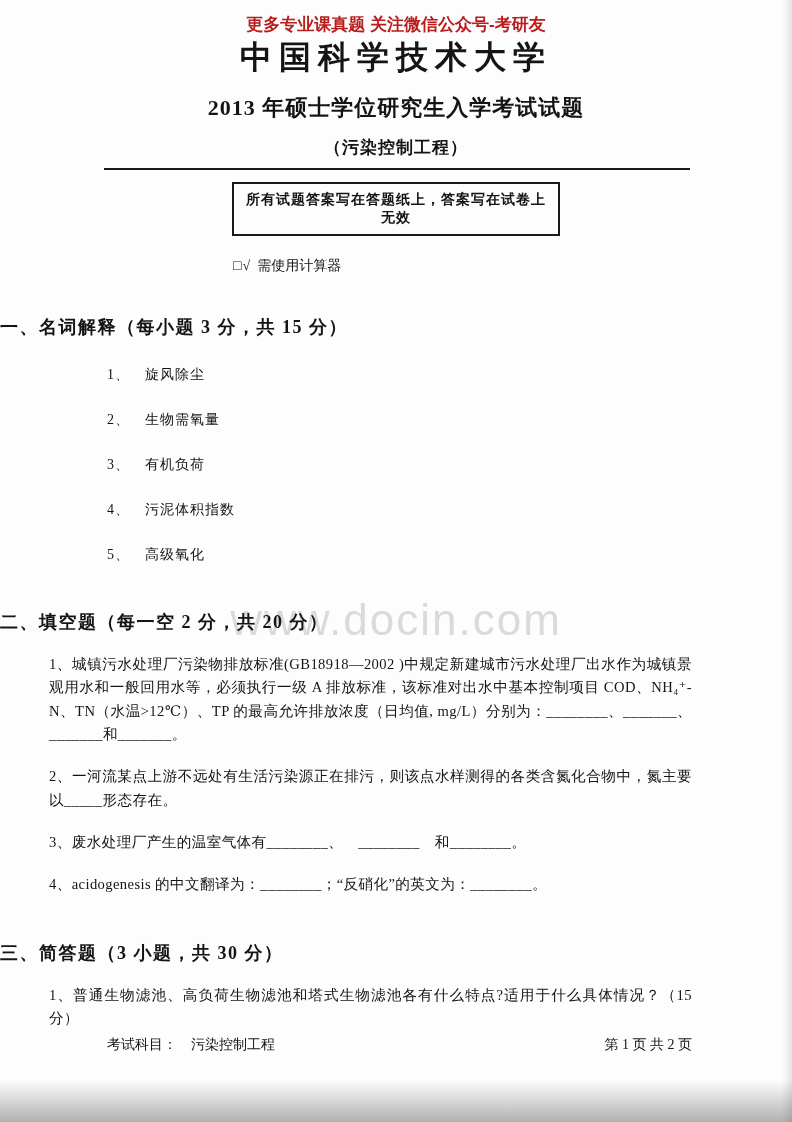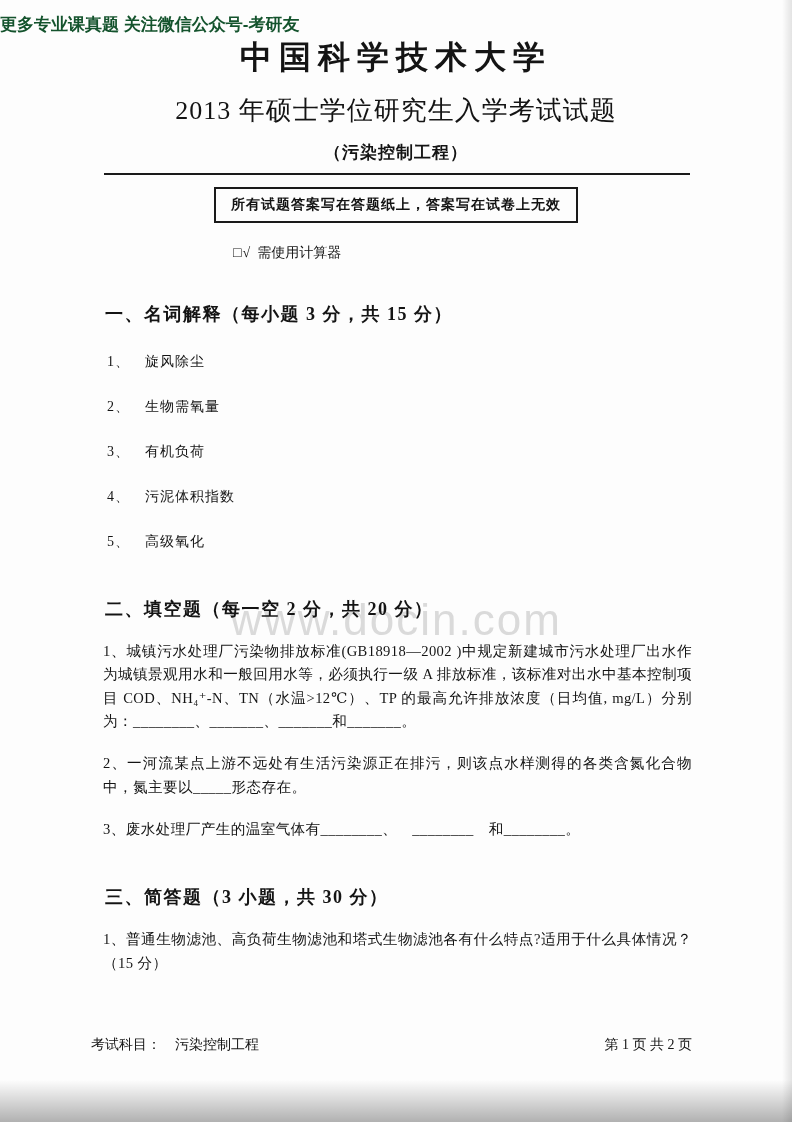--- a/index.html
+++ b/index.html
@@ -11,83 +11,82 @@
   .sheet {
     position:relative;
     width:792px; height:1122px;
     margin:0 auto;
     background:#fdfdfd;
     overflow:hidden;
   }
   .content { position:relative; z-index:1; }
   .promo {
     padding-top:13px;
-    text-align:left;
+    text-align:center;
     font-family:"Liberation Sans","DejaVu Sans",sans-serif;
     font-size:17px; font-weight:bold;
-    color:#14532d;
+    color:#b91c1c;
   }
   .university {
     text-align:center;
     font-size:32px; font-weight:bold;
     letter-spacing:7px;
   }
   .exam-title {
     margin-top:13px;
     text-align:center;
-    font-size:26px; font-weight:normal;
+    font-size:22px; font-weight:bold;
     letter-spacing:1px;
   }
   .subject {
     margin-top:13px;
     text-align:center;
     font-size:17px; font-weight:bold;
     letter-spacing:1px;
   }
   .rule {
     border:none; border-top:2px solid #1a1a1a;
     margin:9px 102px 0 104px;
   }
   .notice-box {
-    width:364px;
+    width:328px;
     margin:12px auto 0;
     border:2px solid #1a1a1a;
     padding:7px 6px;
     text-align:center;
     font-size:14px; font-weight:bold;
     letter-spacing:1px;
   }
   .calc-line {
     margin:21px 0 0 233px;
     font-size:14px;
   }
   .calc-line .chk { margin-right:6px; letter-spacing:1px; }
   .section-heading {
-    margin-left:105px;
     font-size:18px; font-weight:bold;
     letter-spacing:1.5px;
   }
   .sec-terms .section-heading { margin-top:40px; }
   .term {
     margin:27px 0 0 107px;
     font-size:14px;
     letter-spacing:1px;
   }
   .sec-fill .section-heading { margin-top:46px; }
   .para {
-    margin:19px 100px 0 103px;
+    margin:19px 100px 0 49px;
     font-size:14.6px;
     line-height:1.6;
     text-align:justify;
     letter-spacing:0.4px;
   }
   .sec-short .section-heading { margin-top:44px; }
   .footer {
     position:absolute; z-index:1;
-    left:91px; right:100px; top:1036px;
+    left:107px; right:100px; top:1036px;
     display:flex; justify-content:space-between;
     font-size:14px;
   }
   .watermark {
     position:absolute; z-index:0;
     top:595px; left:0; right:0;
     text-align:center;
     font-family:"Liberation Sans","DejaVu Sans",sans-serif;
     font-size:44px;
     color:rgba(140,140,140,0.30);
@@ -136,20 +135,21 @@
       <div class="term">3、　有机负荷</div>
       <div class="term">4、　污泥体积指数</div>
       <div class="term">5、　高级氧化</div>
     </div>
 
     <div class="sec-fill">
       <div class="section-heading">二、填空题（每一空 2 分，共 20 分）</div>
       <div class="para">1、城镇污水处理厂污染物排放标准(GB18918—2002 )中规定新建城市污水处理厂出水作为城镇景观用水和一般回用水等，必须执行一级 A 排放标准，该标准对出水中基本控制项目 COD、NH₄⁺-N、TN（水温&gt;12℃）、TP 的最高允许排放浓度（日均值, mg/L）分别为：________、_______、_______和_______。</div>
       <div class="para">2、一河流某点上游不远处有生活污染源正在排污，则该点水样测得的各类含氮化合物中，氮主要以_____形态存在。</div>
       <div class="para">3、废水处理厂产生的温室气体有________、　________　和________。</div>
+      <div class="para">4、acidogenesis 的中文翻译为：________；“反硝化”的英文为：________。</div>
     </div>
 
     <div class="sec-short">
       <div class="section-heading">三、简答题（3 小题，共 30 分）</div>
       <div class="para">1、普通生物滤池、高负荷生物滤池和塔式生物滤池各有什么特点?适用于什么具体情况？（15 分）</div>
     </div>
   </div>
 
   <div class="footer">
     <span>考试科目：　污染控制工程</span>

